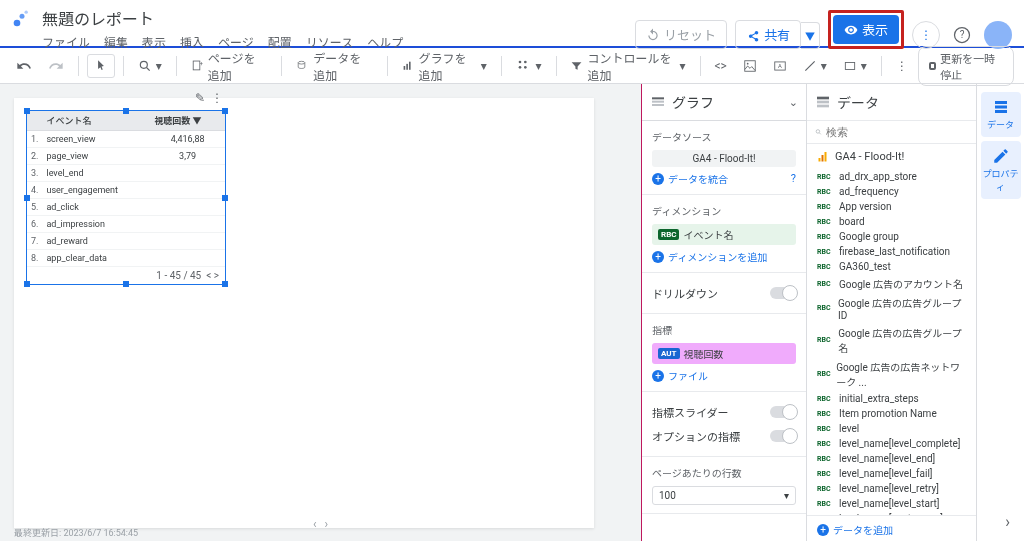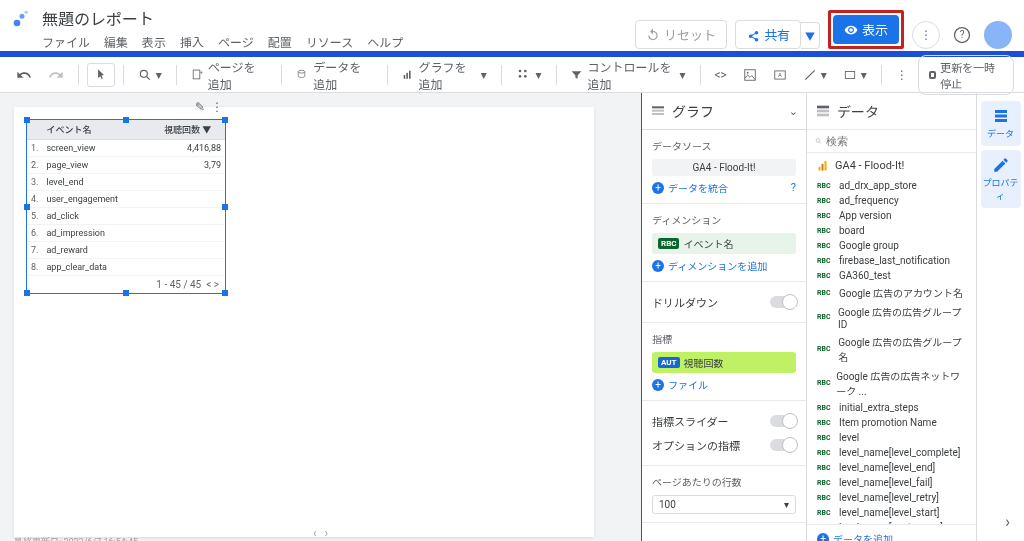--- a/index.html
+++ b/index.html
@@ -1,19 +1,19 @@
 <!DOCTYPE html>
 <html><head>
 <meta charset="utf-8">
 <style>
 * { box-sizing: border-box; margin: 0; padding: 0; }
 body { font-family: Roboto, "Noto Sans JP", Arial, sans-serif; font-size: 12px; color: #3c4043; background: #fff; width: 1024px; height: 541px; overflow: hidden; position: relative; }
 
 
-.header { display: flex; align-items: flex-start; padding: 6px 12px 0 12px; height: 57px; border-bottom: 6px solid #1d4ed8; }
+.header { display: flex; align-items: flex-start; padding: 6px 12px 0 12px; height: 48px; border-bottom: 2px solid #1d4ed8; }
 .logo { width: 20px; height: 20px; margin-right: 10px; margin-top: 2px; }
 .title-area { flex: 1; }
 .doc-title { font-size: 16px; color: #3c4043; font-weight: 400; }
 .menu-bar { display: flex; gap: 14px; font-size: 12px; color: #5f6368; margin-top: 3px; }
 .menu-bar span { cursor: pointer; }
 .header-actions { display: flex; align-items: flex-end; gap: 8px; margin-top: 4px; }
 .btn { display: inline-flex; align-items: center; gap: 4px; padding: 4px 10px; border-radius: 4px; font-size: 13px; cursor: pointer; border: 1px solid transparent; }
 .btn-reset { color: #9aa0a6; border-color: #dadce0; }
 .btn-share { color: #1a73e8; border-color: #dadce0; }
 .btn-view { background: #1a73e8; color: #fff; }
@@ -34,38 +34,38 @@
 .canvas { background: #fff; width: 580px; height: 430px; box-shadow: 0 1px 3px rgba(0,0,0,0.1); position: relative; }
 .table-widget { position: absolute; top: 12px; left: 12px; width: 200px; border: 1px solid #1a73e8; background: #fff; }
 .sel-handle { position: absolute; width: 6px; height: 6px; background: #1a73e8; }
 .sel-handle.tl { top: -3px; left: -3px; } .sel-handle.tr { top: -3px; right: -3px; }
 .sel-handle.bl { bottom: -3px; left: -3px; } .sel-handle.br { bottom: -3px; right: -3px; }
 .sel-handle.tm { top: -3px; left: 50%; margin-left: -3px; } .sel-handle.bm { bottom: -3px; left: 50%; margin-left: -3px; }
 .sel-handle.ml { left: -3px; top: 50%; margin-top: -3px; } .sel-handle.mr { right: -3px; top: 50%; margin-top: -3px; }
 .widget-toolbar { position: absolute; top: -20px; right: 2px; display: flex; gap: 6px; color: #5f6368; font-size: 12px; }
 .tbl { width: 100%; border-collapse: collapse; font-size: 9px; }
 .tbl th { background: #e8eaed; padding: 3px 4px; text-align: left; font-weight: 500; border-bottom: 1px solid #dadce0; }
-.tbl th:last-child { text-align: center; }
+.tbl th:last-child { text-align: left; font-weight: bold; }
 .tbl td { padding: 3px 4px; border-bottom: 1px solid #f1f3f4; }
 .tbl td:first-child { text-align: right; width: 14px; color: #5f6368; }
-.tbl td:last-child { text-align: right; }
+.tbl td:last-child { text-align: center; }
 .tbl-footer { font-size: 10px; text-align: right; padding: 3px 6px; color: #5f6368; }
 .canvas-arrows { position: absolute; bottom: 12px; left: 50%; transform: translateX(-50%); display: flex; gap: 8px; color: #9aa0a6; }
 .timestamp { position: absolute; bottom: 4px; left: 14px; font-size: 9px; color: #9aa0a6; }
 
 
 .config-panel { width: 165px; border-left: 1px solid #be185d; overflow-y: auto; font-size: 11px; }
 .panel-header { display: flex; align-items: center; padding: 8px; border-bottom: 1px solid #dadce0; gap: 6px; }
 .panel-header-title { font-size: 14px; flex: 1; }
 .tabs { display: flex; }
 .tab { flex: 1; text-align: center; padding: 8px 0; font-size: 11px; color: #5f6368; cursor: pointer; }
 .tab.active { color: #1a73e8; border-bottom: 2px solid #1a73e8; }
 .section { padding: 8px 10px; border-bottom: 1px solid #e8eaed; }
 .section-title { font-size: 10px; color: #5f6368; margin-bottom: 6px; }
-.chip { display: flex; align-items: center; background: #bef264; border-radius: 3px; padding: 3px 6px; font-size: 10px; margin-bottom: 4px; }
+.chip { display: flex; align-items: center; background: #f0abfc; border-radius: 3px; padding: 3px 6px; font-size: 10px; margin-bottom: 4px; }
 .chip.green { background: #e6f4ea; }
 .chip.gray { background: #f1f3f4; justify-content: center; }
 .chip-tag { font-size: 8px; font-weight: 700; padding: 1px 3px; border-radius: 2px; margin-right: 4px; color: #fff; }
 .chip-tag.rbc { background: #0d652d; }
 .chip-tag.aut { background: #1967d2; }
 .add-link { color: #1a73e8; font-size: 10px; display: flex; align-items: center; gap: 4px; cursor: pointer; }
 .add-link .plus { width: 12px; height: 12px; border-radius: 50%; background: #1a73e8; color: #fff; display: inline-flex; align-items: center; justify-content: center; font-size: 10px; line-height: 1; }
 .toggle-row { display: flex; justify-content: space-between; align-items: center; padding: 4px 0; }
 .toggle { width: 26px; height: 12px; border-radius: 6px; background: #dadce0; position: relative; }
 .toggle::after { content: ''; position: absolute; width: 14px; height: 14px; border-radius: 50%; background: #fff; border: 1px solid #bdc1c6; top: -2px; right: -2px; }

